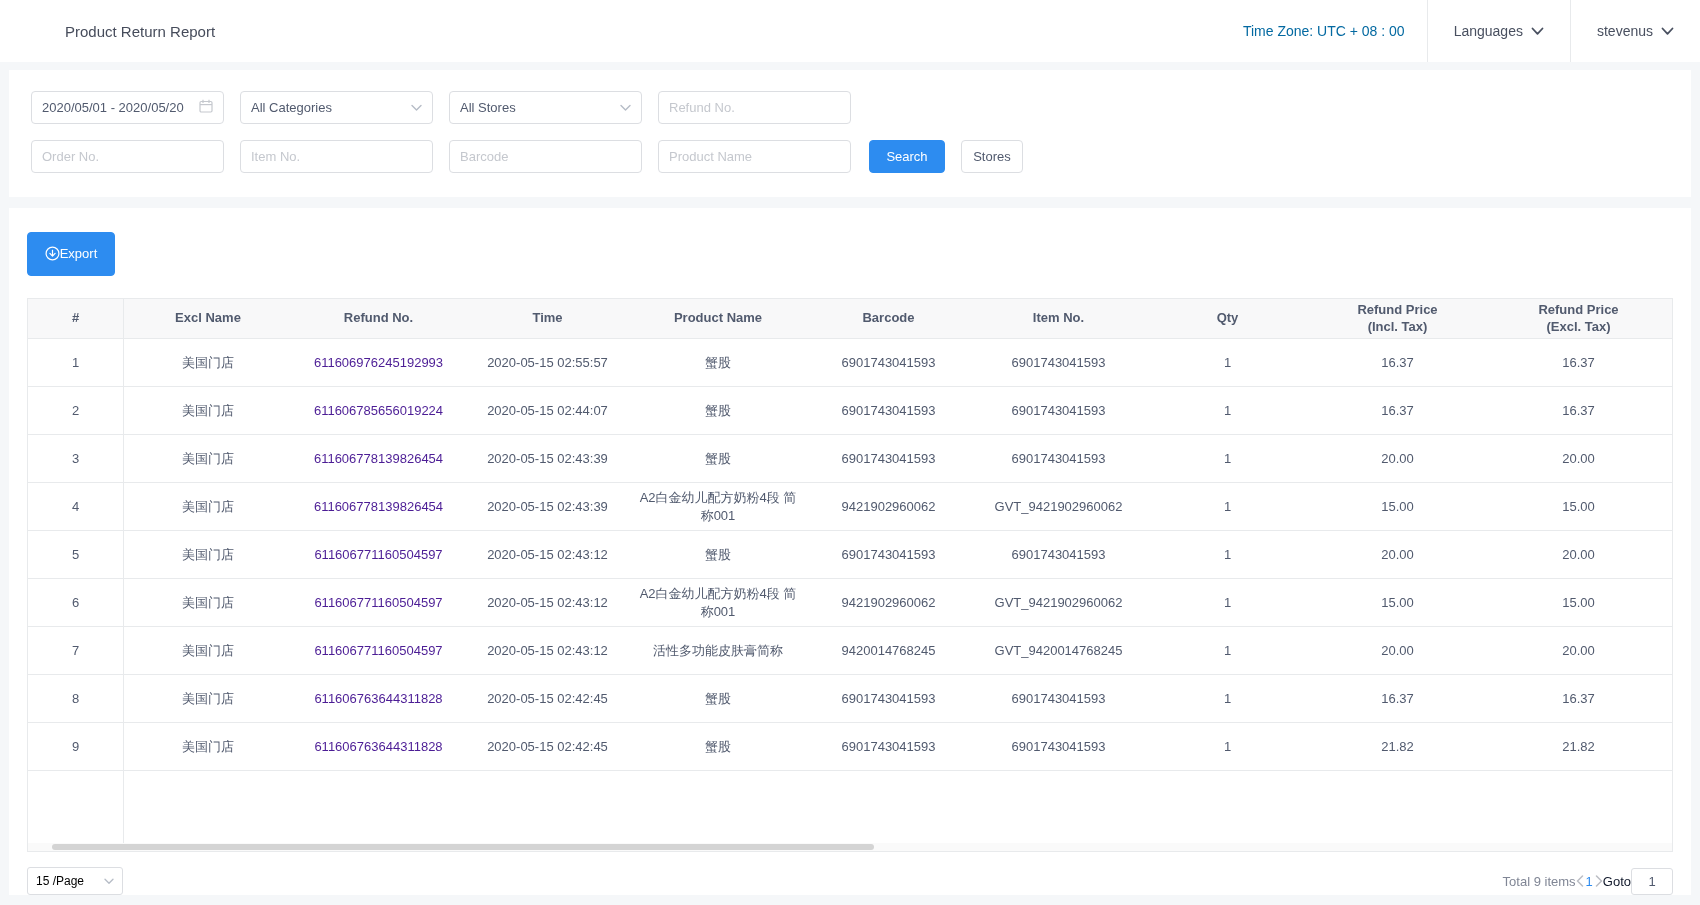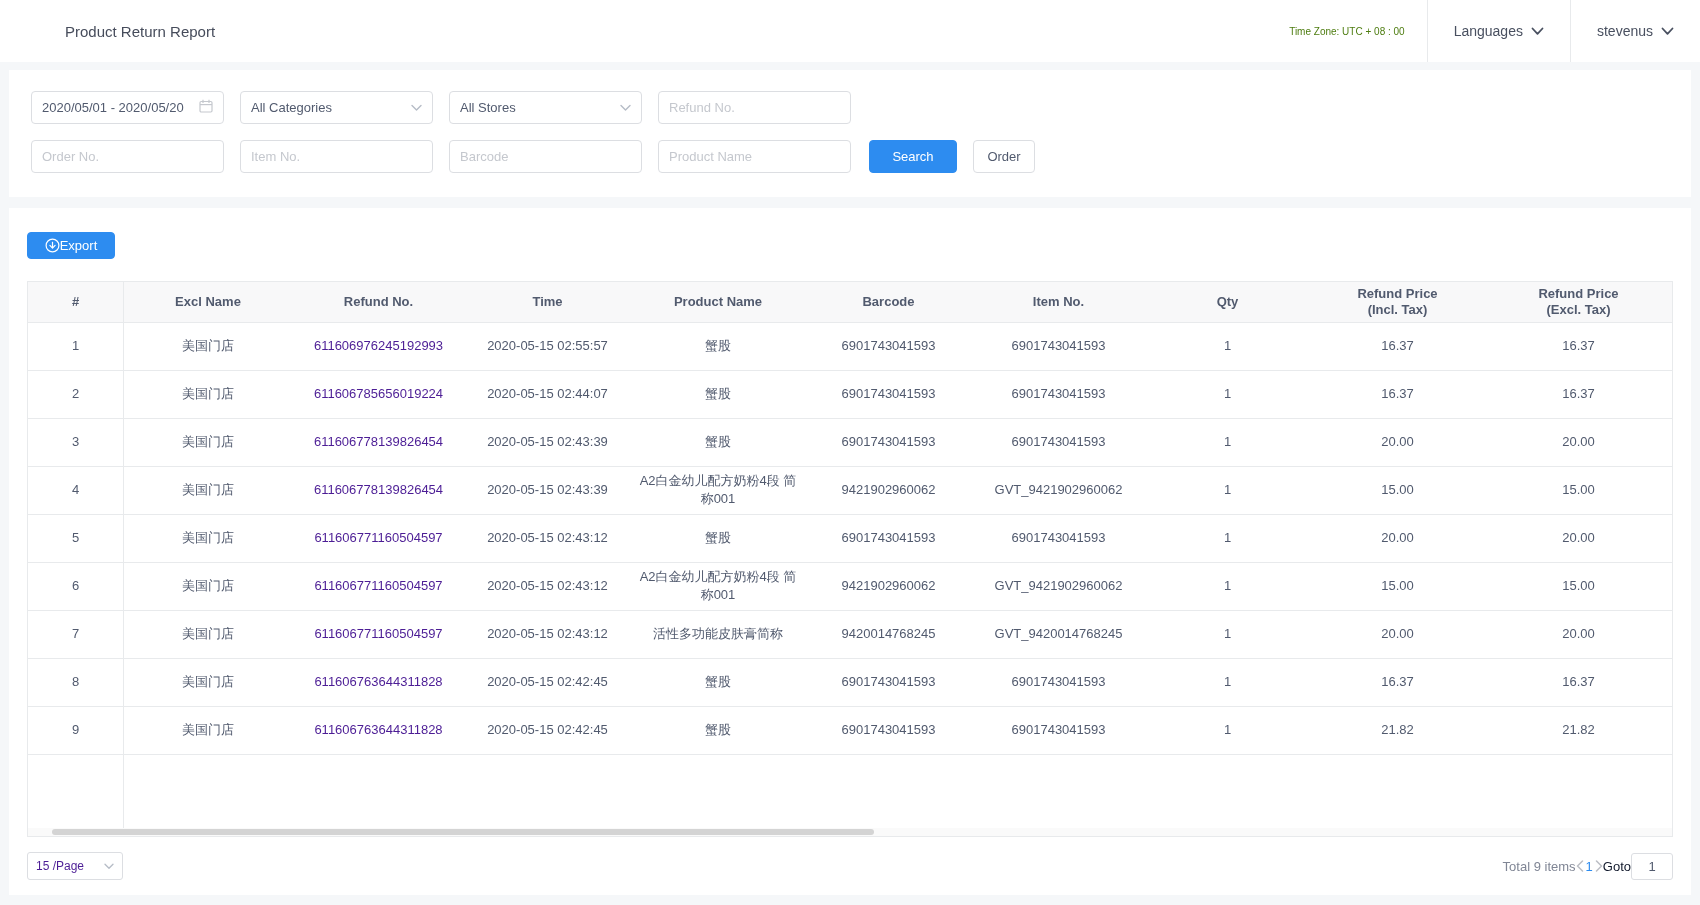--- a/index.html
+++ b/index.html
@@ -10,21 +10,21 @@
     color:#515a6e;
     font-size:13px;
   }
   
   .topbar {
     height:62px; background:#fff; display:flex; align-items:center;
     padding-left:20px;
   }
   .page-title { font-size:15px; color:#464c5b;margin-left:45px; }
   .topbar-right { margin-left:auto; display:flex; align-items:stretch; height:62px; }
-  .tz { display:flex; align-items:center; color:#4d7c0f; font-size:10px; padding-right:22px;text-align:center; }
+  .tz { display:flex; align-items:center; color:#0369a1; font-size:14px; padding-right:22px;text-align:center; }
   .top-drop {
     display:flex; align-items:center; gap:8px; padding:4px 26px;
     border-left:1px solid #e8eaec; font-size:14px; color:#495060; cursor:pointer;
   }
   .chev { display:inline-block; }
   
   .panel { background:#fff; margin:8px 9px 0; }
   .filter-panel { padding:21px 22px 24px; }
   .filter-row { display:flex; align-items:center; gap:16px; }
   .filter-row + .filter-row { margin-top:16px; }
@@ -41,25 +41,25 @@
   .f-select { cursor:pointer; justify-content:space-between; }
   .sel-text { color:#515a6e; }
   .icon-gray { color:#b6bcc6; }
   .btn {
     height:33px; border-radius:4px; font-size:13px; cursor:pointer;
     display:inline-flex; align-items:center; justify-content:center;
     border:1px solid transparent;
   }
   .btn-primary { background:#2d8cf0; color:#fff; border-color:#2d8cf0; }
   .btn-default { background:#fff; color:#515a6e; border-color:#dcdee2; }
-  .search-btn { width:88px; margin-left:2px; }
+  .search-btn { width:76px; margin-left:2px; }
   .reset-btn { width:62px; }
   
   .table-panel { margin-top:11px; padding:18px 18px 0; height:687px; display:flex; flex-direction:column; }
-  .export-btn { width:88px; height:27px; margin:6px 0 22px; }
+  .export-btn { width:88px; height:44px; margin:6px 0 22px; }
   .table-wrap { border:1px solid #e8eaec; position:relative; height:556px; overflow:hidden; }
   .fix-col-line { position:absolute; left:95px; top:0; bottom:8px; width:1px; background:#e8eaec; }
   table { width:100%; border-collapse:collapse; table-layout:fixed; }
   th, td { font-size:13px; text-align:center; vertical-align:middle; }
   thead th {
     background:#f8f8f9; color:#515a6e; font-weight:bold; height:40px;
     border-bottom:1px solid #e8eaec; line-height:1.25;
   }
   tbody td { height:48px; border-bottom:1px solid #e8eaec; color:#515a6e; line-height:1.35; }
   td.c-product .cellwrap { display:inline-block; max-width:168px; }
@@ -69,21 +69,21 @@
   }
   .hscroll-thumb {
     position:absolute; left:24px; top:1px; height:6px; width:50%;
     background:#d4d4d4; border-radius:3px; cursor:pointer;
   }
   
   .table-footer { display:flex; align-items:center; margin-top:15px; }
   .psize-select {
     width:96px; height:28px; border:1px solid #dcdee2; border-radius:3px;
     display:flex; align-items:center; justify-content:space-between;
-    padding:0 8px; font-size:12px; color:#4c1d95; cursor:pointer; background:#fff;
+    padding:0 8px; font-size:12px; color:#000000; cursor:pointer; background:#fff;
   }
   .pager { margin-left:auto; display:flex; align-items:center; }
   .total-text { color:#808695; font-size:13px; }
   .page-arrow { color:#bbbec4; cursor:pointer; display:flex; align-items:center; }
   .page-current { color:#2d8cf0; font-size:13px; cursor:pointer; padding:0 2px; }
   .goto-label { color:#0f172a; font-size:13px; }
   .goto-input {
     width:42px; height:27px; border:1px solid #dcdee2; border-radius:3px;
     text-align:center; font-size:13px; color:#515a6e; outline:none;
   }
@@ -154,21 +154,21 @@
     <div class="f-input">
       <input type="text" placeholder="Item No." style="">
     </div>
     <div class="f-input">
       <input type="text" placeholder="Barcode" style="">
     </div>
     <div class="f-input">
       <input type="text" placeholder="Product Name" style="">
     </div>
     <button class="btn btn-primary search-btn">Search</button>
-    <button class="btn btn-default reset-btn">Order</button>
+    <button class="btn btn-default reset-btn">Stores</button>
   </div>
 </div>
 
 <div class="panel table-panel">
 
   <button class="btn btn-primary export-btn">
     <span style="display:flex;">
       <svg width="15" height="15" viewBox="0 0 15 15">
           <circle cx="7.5" cy="7.5" r="6.4" fill="none" stroke="#ffffff" stroke-width="1.2"></circle>
           <line x1="7.5" y1="3.8" x2="7.5" y2="9.6" stroke="#ffffff" stroke-width="1.2"></line>

